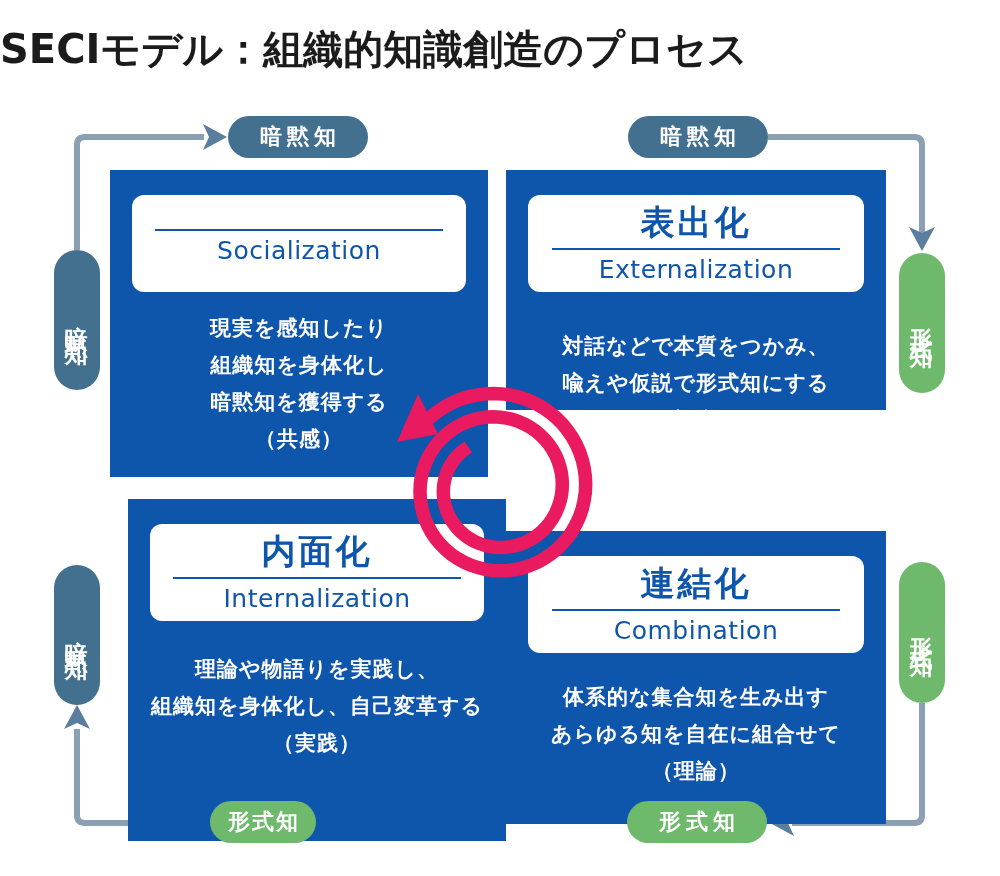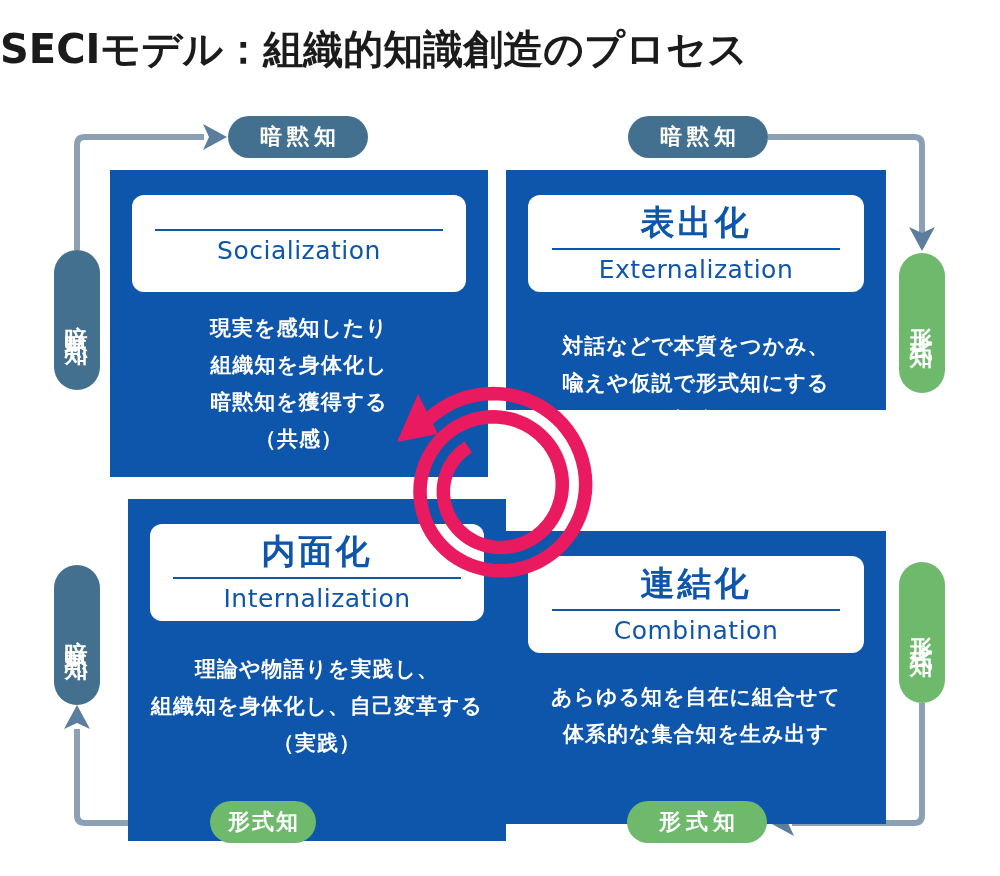--- a/index.html
+++ b/index.html
@@ -105,22 +105,23 @@
     </div>
   </div>
 
   <div class="quadrant q-br">
     <div class="qheader">
       <div class="jp">連結化</div>
       <div class="divider"></div>
       <div class="en">Combination</div>
     </div>
     <div class="qbody">
+      <div>体系的な集合知を生み出す</div>
       <div>あらゆる知を自在に組合せて</div>
-      <div>体系的な集合知を生み出す</div>
+      <div>（理論）</div>
     </div>
   </div>
 
   <div class="pill h steel" style="left:228px;top:116px;width:140px">暗黙知</div>
   <div class="pill h steel" style="left:628px;top:116px;width:140px">暗黙知</div>
   <div class="pill v steel" style="left:54px;top:250px;height:140px">暗黙知</div>
   <div class="pill v steel" style="left:54px;top:565px;height:140px">暗黙知</div>
   <div class="pill v green" style="left:899px;top:253px;height:140px">形式知</div>
   <div class="pill v green" style="left:899px;top:562px;height:141px">形式知</div>
   <div class="pill h green" style="left:210px;top:801px;width:106px;letter-spacing:2px;text-indent:2px">形式知</div>

